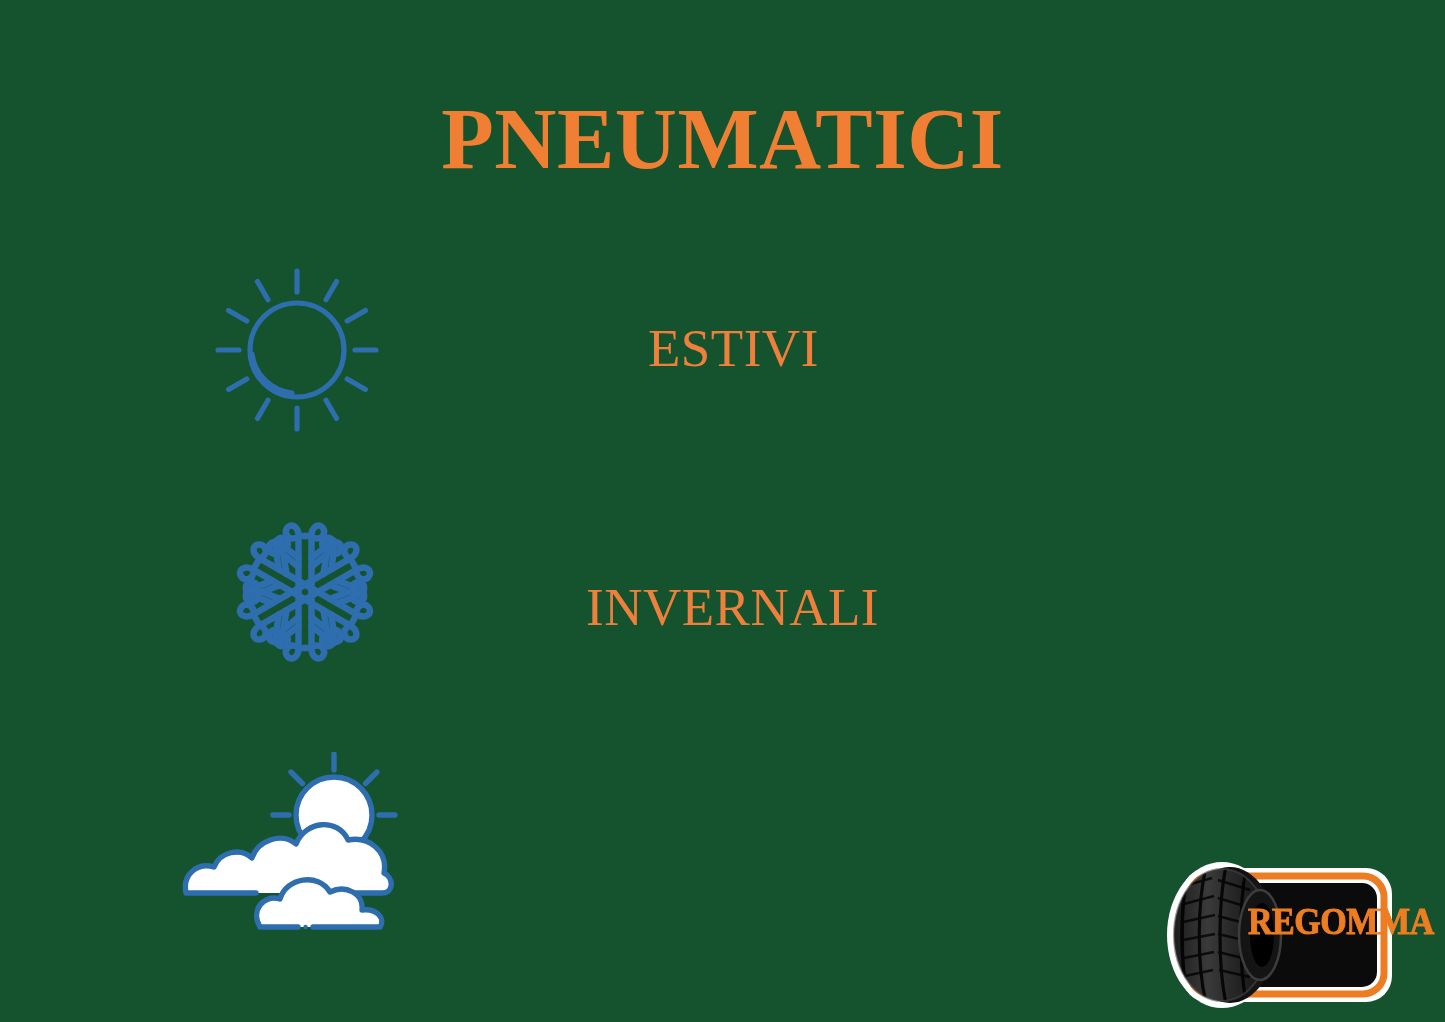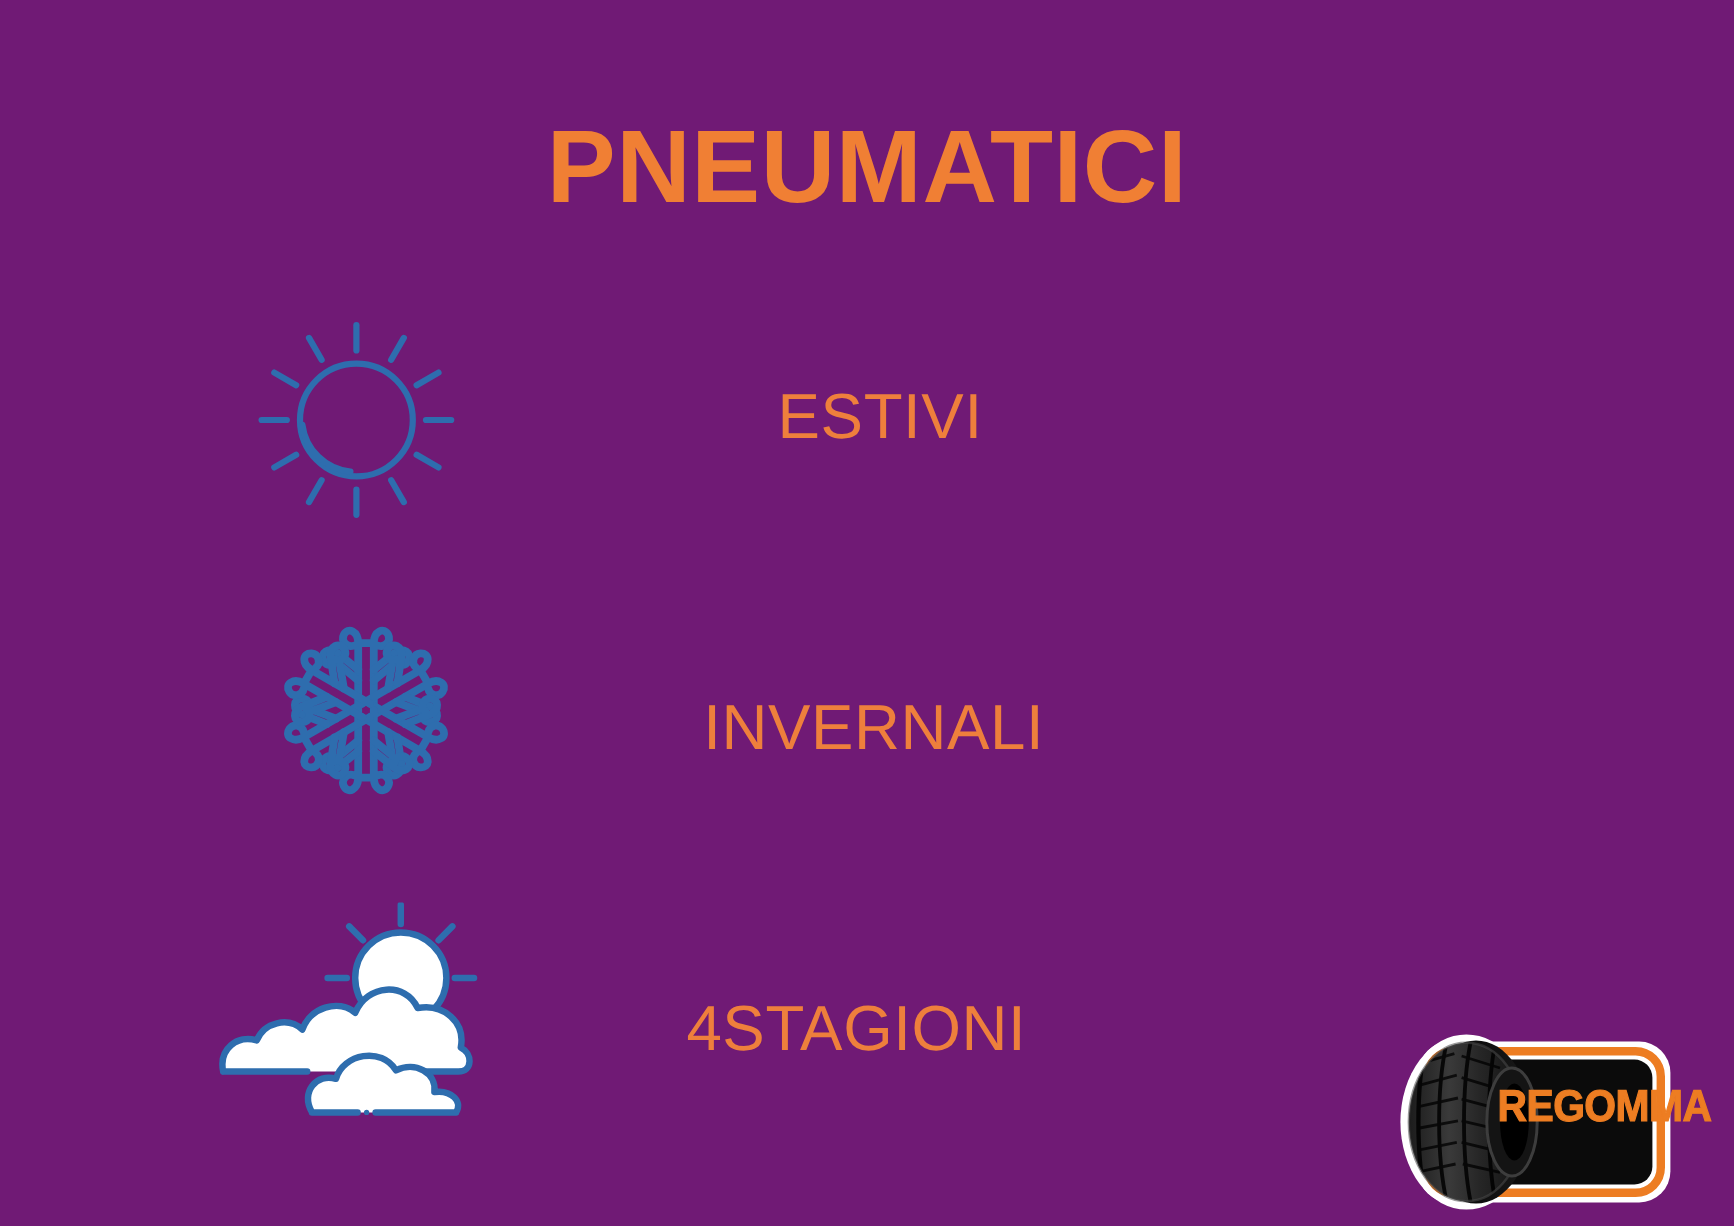--- a/index.html
+++ b/index.html
@@ -7,21 +7,22 @@
     width: 1445px;
     height: 1022px;
     background: #ffffff;
     font-family: "Liberation Sans", sans-serif;
     overflow: hidden;
   }
   #page {
     position: relative;
     width: 1445px;
     height: 1022px;
-    background: #701a75;
+    background: #14532d;
+    font-family: Liberation Serif, serif;
   }
 
   
   .page-title {
     position: absolute;
     left: 0;
     top: 96px;
     width: 1445px;
     text-align: center;
     font-size: 86px;
@@ -207,21 +208,20 @@
                    L 202 175
                    M 82 175
                    C 72 158 86 142 102 147
                    C 108 126 140 120 152 140
                    C 168 132 186 142 184 158
                    C 198 156 208 166 202 175" fill="#ffffff"></path>
           <circle cx="127.5" cy="175" r="2.2" fill="#2E6DAE" stroke="none"></circle>
         </g>
       </svg>
     </div>
-    <div class="row-label" id="label-2">4STAGIONI</div>
   </div>
 
   <div class="logo">
     <svg width="238" height="158" viewBox="0 0 238 158" aria-hidden="true">
       <defs>
         <linearGradient id="treadG" x1="0" y1="0" x2="1" y2="0">
           <stop offset="0%" stop-color="#1c1c1c"></stop>
           <stop offset="35%" stop-color="#3a3a3a"></stop>
           <stop offset="62%" stop-color="#262626"></stop>
           <stop offset="100%" stop-color="#111111"></stop>

